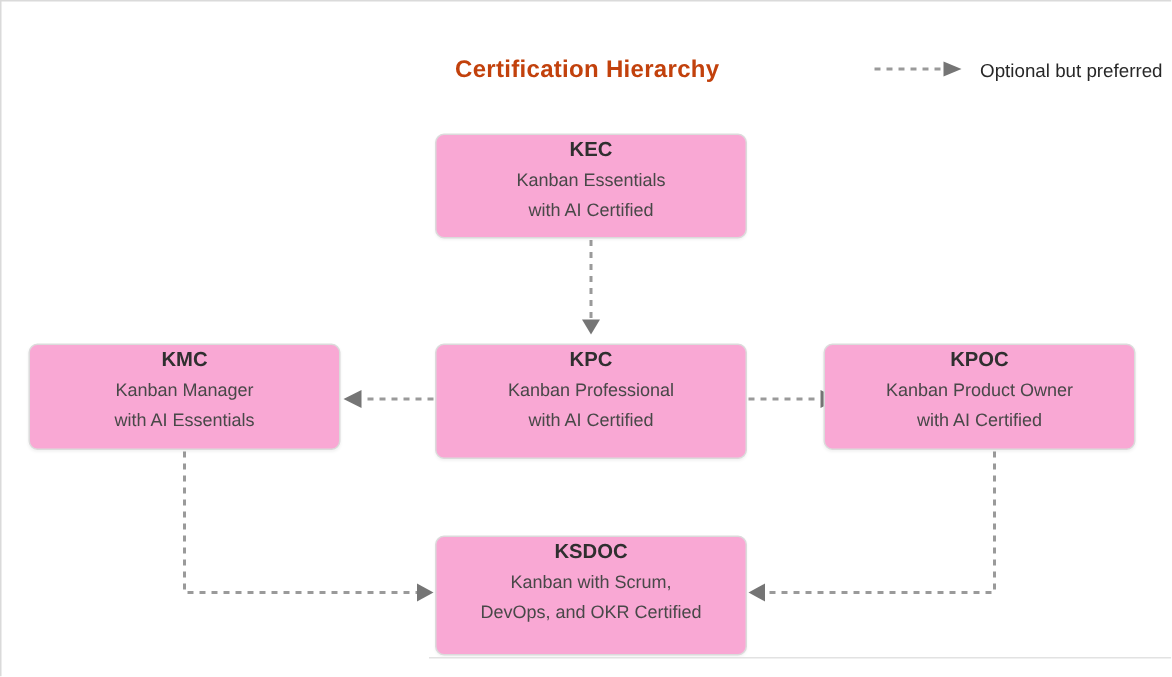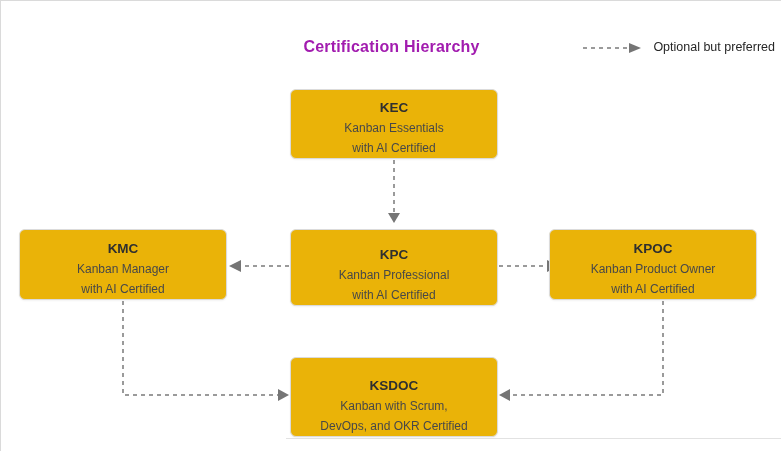--- a/index.html
+++ b/index.html
@@ -19,46 +19,46 @@
     overflow: hidden;
   }
   .title {
     position: absolute;
     left: 0;
     top: 37px;
     width: 781px;
     text-align: center;
     font-size: 16px;
     font-weight: bold;
-    color: #a21caf;
+    color: #c2410c;
     letter-spacing: 0.2px;
   }
   .legend {
     position: absolute;
     top: 39px;
     right: 6px;
     display: flex;
-    align-items: flex-end;
+    align-items: flex-start;
     gap: 9px;
   }
   .legend-label {
     font-size: 12.5px;
     color: #272727;
   }
   .node {
     position: absolute;
     width: 208px;
     box-sizing: border-box;
-    background: #eab308;
+    background: #f9a8d4;
     border: 1px solid #dbdbdb;
     border-radius: 6px;
     box-shadow: 0 1px 2px rgba(0,0,0,0.05);
     display: flex;
     flex-direction: column;
-    justify-content: flex-end;
+    justify-content: flex-start;
     align-items: center;
     text-align: center;
   }
   .node .code {
     font-size: 13.5px;
     font-weight: bold;
     color: #2f2f2f;
     line-height: 20px;
   }
   .node .desc {
@@ -134,21 +134,21 @@
 
   <div class="node node-kec">
     <div class="code">KEC</div>
     <div class="desc">Kanban Essentials
 with AI Certified</div>
   </div>
 
   <div class="node node-kmc">
     <div class="code">KMC</div>
     <div class="desc">Kanban Manager
-with AI Certified</div>
+with AI Essentials</div>
   </div>
 
   <div class="node node-kpc">
     <div class="code">KPC</div>
     <div class="desc">Kanban Professional
 with AI Certified</div>
   </div>
 
   <div class="node node-kpoc">
     <div class="code">KPOC</div>

